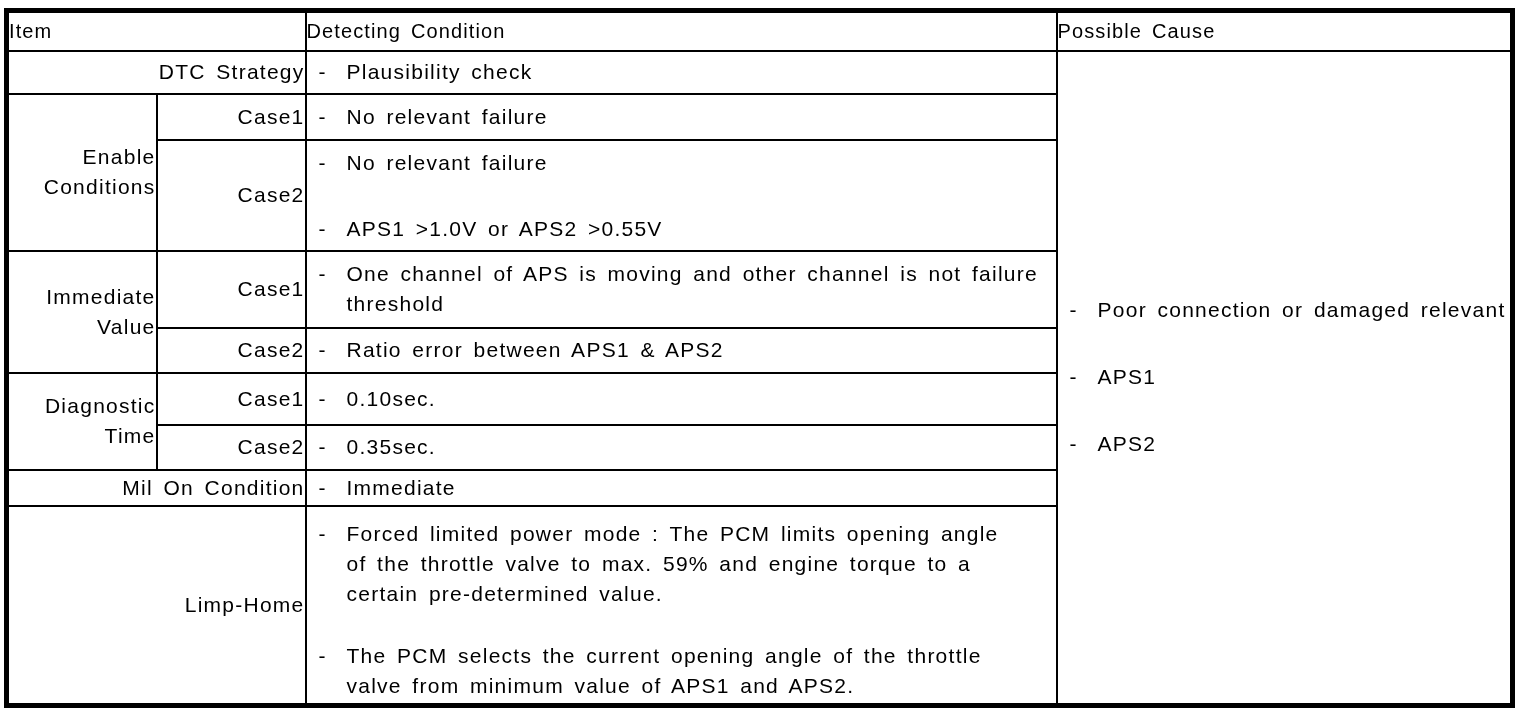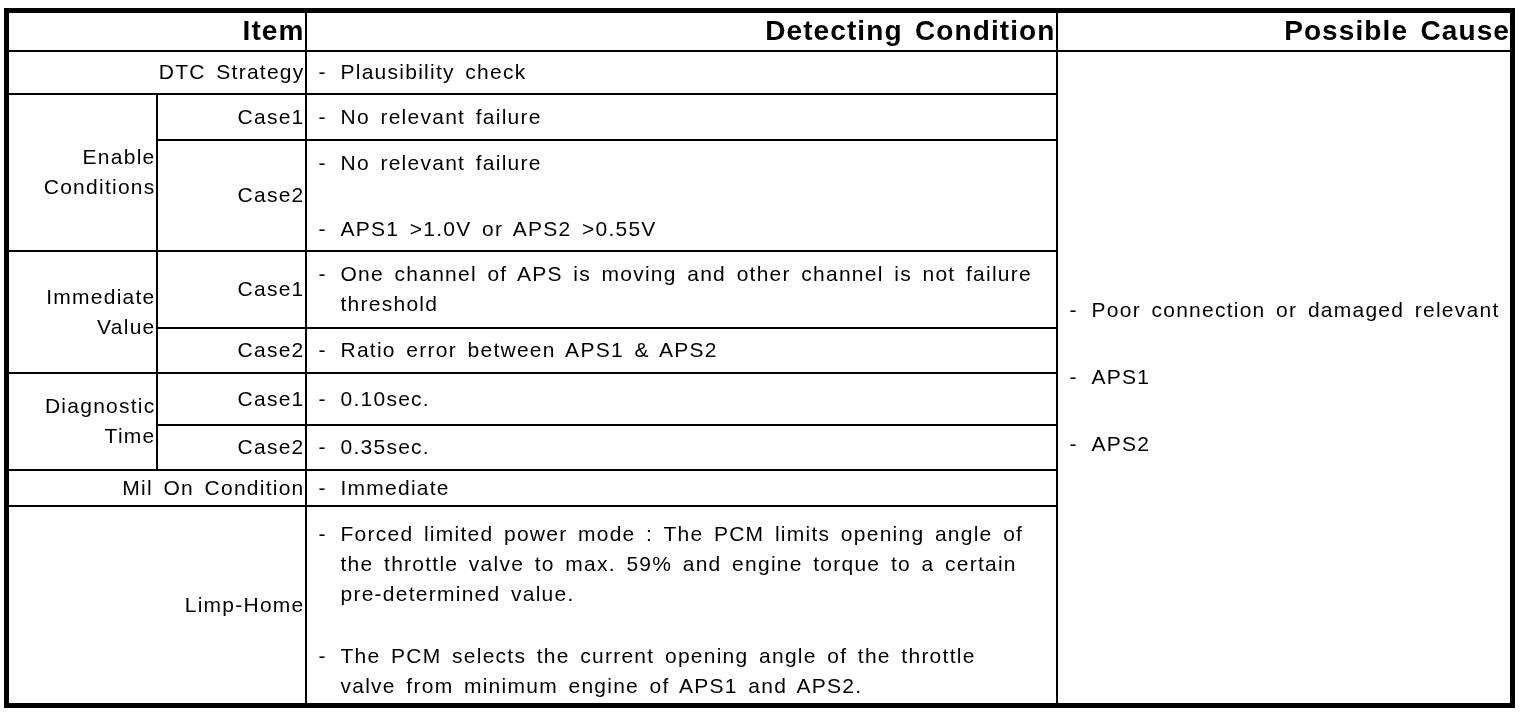--- a/index.html
+++ b/index.html
@@ -18,23 +18,23 @@
     border:2px solid #000;
     padding:0;
     font-size:21px;
     letter-spacing:1.25px;
     word-spacing:3.5px;
     line-height:30px;
     vertical-align:middle;
     overflow:hidden;
   }
   th{
-    font-size:28px;
-    font-weight:bold;
-    text-align:right;
+    font-size:20px;
+    font-weight:normal;
+    text-align:left;
     letter-spacing:1.1px;
   }
   
   .r-head{height:40px}
   .r-dtc{height:43px}
   .r-ec1{height:46px}
   .r-ec2{height:111px}
   .r-tc1{height:77px}
   .r-tc2{height:45px}
   .r-dc1{height:52px}
@@ -44,21 +44,21 @@
 
   .item-label,.case-label{
     text-align:right;
     line-height:30px;
   }
   .cond-cell{
     padding:2px 6px 2px 12px;
   }
   .cond{display:flex;align-items:flex-start;}
   .dash{width:22px;flex:0 0 22px;}
-  .ctext{flex:1 1 auto;}
+  .ctext{flex:1 1 auto;margin-left:6px;}
 
   
   .spread-cell{vertical-align:top;}
   .spread{
     height:96px;margin-top:5px;
     display:flex;flex-direction:column;justify-content:space-between;
   }
 
   
   .limp-cell{vertical-align:top;padding-right:32px;}
@@ -200,20 +200,20 @@
     <tr class="r-limp">
       <td colspan="2" class="item-label">Limp-Home</td>
       <td class="cond-cell limp-cell">
         <div class="limp-stack">
           <div class="cond">
             <span class="dash">-</span>
             <span class="ctext">Forced limited power mode : The PCM limits opening angle of the throttle valve to max. 59% and engine torque to a certain pre-determined value.</span>
           </div>
           <div class="cond">
             <span class="dash">-</span>
-            <span class="ctext">The PCM selects the current opening angle of the throttle valve from minimum engine of APS1 and APS2.</span>
+            <span class="ctext">The PCM selects the current opening angle of the throttle valve from minimum value of APS1 and APS2.</span>
           </div>
         </div>
       </td>
     </tr>
   </tbody>
     </table>
 </div>
 
 </body></html>

